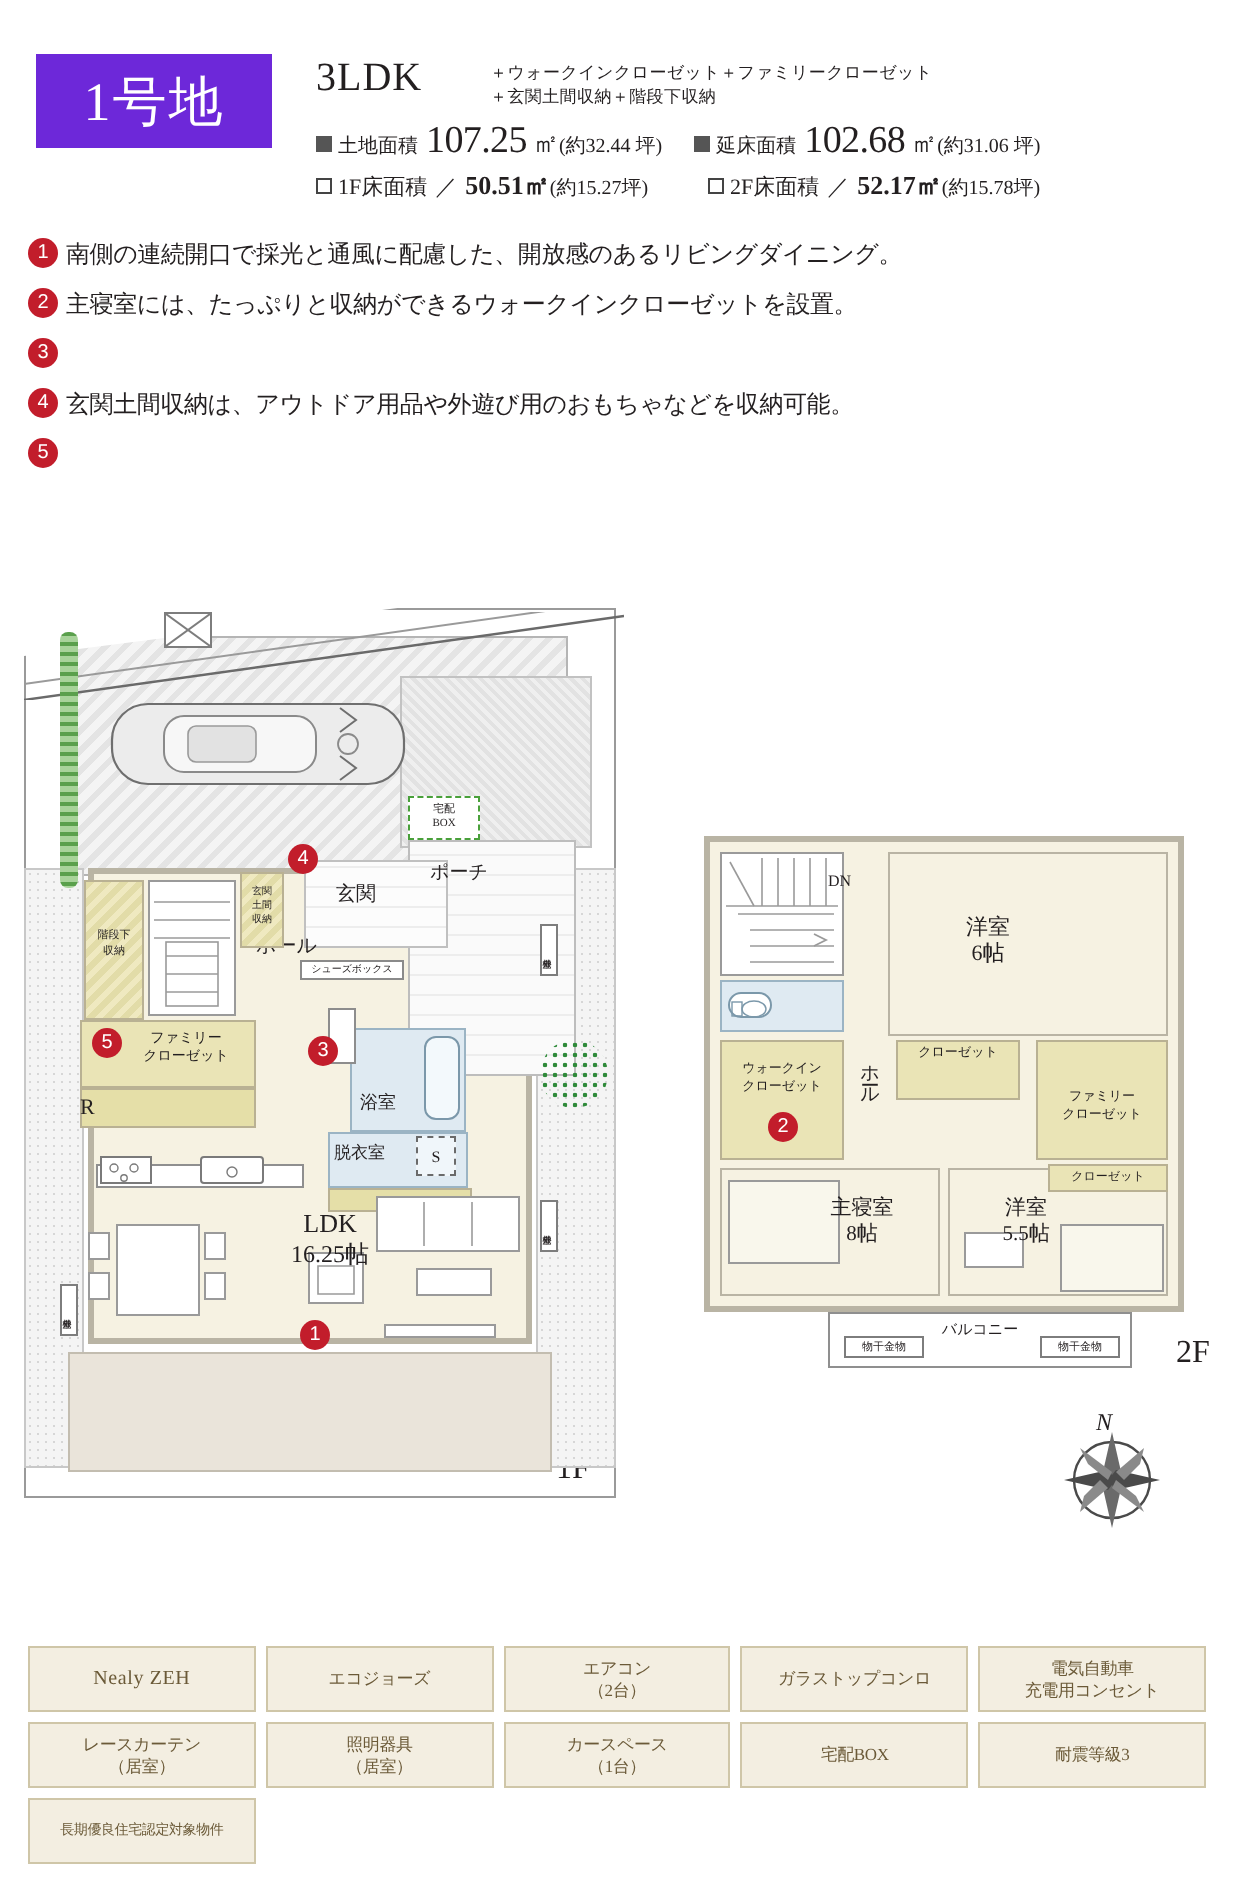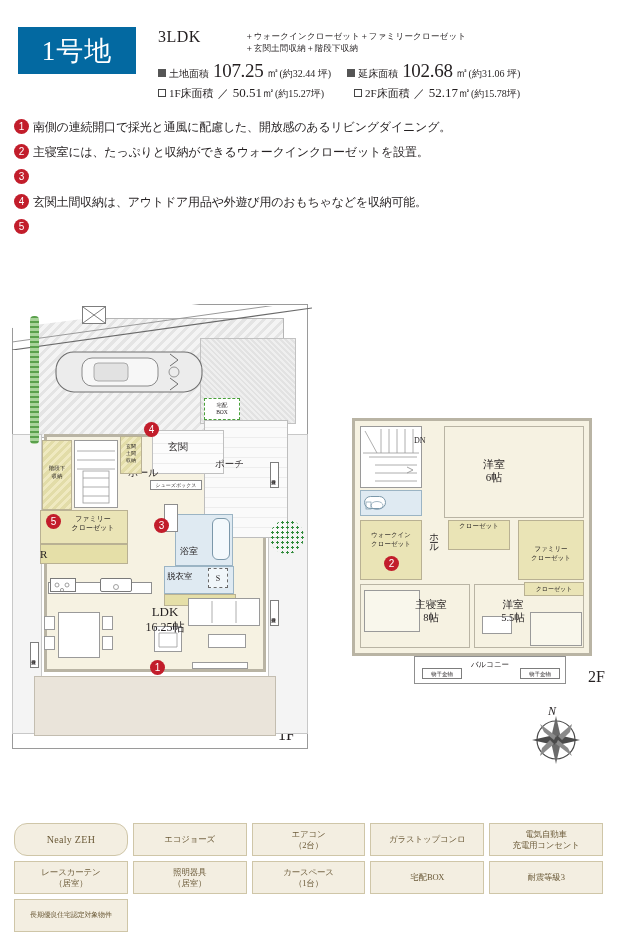--- a/index.html
+++ b/index.html
@@ -5,26 +5,26 @@
   * { box-sizing: border-box; margin:0; padding:0; }
   body {
     width:620px; height:952px; background:#fff; position:relative;
     font-family:"Liberation Serif", serif; color:#231f20; overflow:hidden;
   }
 
   
   #header { position:absolute; left:0; top:0; width:620px; height:108px; }
   #lot-badge {
     position:absolute; left:18px; top:27px; width:118px; height:47px;
-    background:#0369a1; color:#fff; font-size:27px; letter-spacing:1px;
+    background:#6d28d9; color:#fff; font-size:27px; letter-spacing:1px;
     display:flex; align-items:center; justify-content:center;
     font-family:"Liberation Serif", serif;
   }
   #plan-type {
-    position:absolute; left:158px; top:28px; font-size:16px; letter-spacing:.5px;
+    position:absolute; left:158px; top:28px; font-size:20px; letter-spacing:.5px;
     font-family:"Liberation Serif", serif;
   }
   #plan-extra {
     position:absolute; left:245px; top:30px; width:260px;
     font-size:8.5px; line-height:12px; letter-spacing:.2px;
   }
   #area-row1 {
     position:absolute; left:158px; top:60px; width:455px; height:22px;
     display:flex; align-items:baseline; white-space:nowrap;
   }
@@ -32,21 +32,21 @@
     position:absolute; left:158px; top:84px; width:455px; height:18px;
     display:flex; align-items:baseline; white-space:nowrap;
   }
   .sq-filled { display:inline-block; width:8px; height:8px; background:#555; margin-right:3px; }
   .sq-open { display:inline-block; width:8px; height:8px; border:1.2px solid #444; background:#fff; margin-right:3px; }
   .a-lbl { font-size:10px; }
   .a-num { font-size:19px; letter-spacing:-.3px; }
   .a-unit { font-size:13px; }
   .a-tsubo { font-size:10px; }
   .a-lbl-s { font-size:11px; }
-  .a-num-s { font-size:13px; }
+  .a-num-s { font-size:13px;font-weight:bold; }
   .a-gap { display:inline-block; width:16px; }
   .a-gap2 { display:inline-block; width:30px; }
 
   
   #features { position:absolute; left:14px; top:115px; width:600px; }
   .feat { display:flex; align-items:flex-start; height:25px; }
   .feat-num {
     flex:0 0 auto; width:15px; height:15px; border-radius:50%;
     background:#c21d2b; color:#fff; font-size:10px; line-height:15px;
     text-align:center; margin-top:4px; margin-right:4px;
@@ -106,21 +106,21 @@
     position:absolute; left:32px; top:152px; width:222px; height:238px;
     background:#f6f2e2; border:3px solid #b9b4a4;
   }
   
   #porch {
     position:absolute; left:192px; top:138px; width:84px; height:118px;
     background:repeating-linear-gradient(0deg,#fafafa 0 9px,#ededed 9px 10px),
                repeating-linear-gradient(90deg,#fafafa 0 22px,#e6e6e6 22px 23px);
     border:1px solid #bdbdbd; z-index:6;
   }
-  #porch-label { position:absolute; left:203px; top:148px; font-size:9.5px; z-index:8;margin-top:28px; }
+  #porch-label { position:absolute; left:203px; top:148px; font-size:9.5px; z-index:8; }
   
   #genkan {
     position:absolute; left:140px; top:148px; width:72px; height:44px;
     background:repeating-linear-gradient(0deg,#fcfcfc 0 9px,#ededed 9px 10px),
                repeating-linear-gradient(90deg,#fcfcfc 0 20px,#e8e8e8 20px 21px);
     border:1px solid #c0c0c0; z-index:7;
   }
   #genkan-label { position:absolute; left:156px; top:158px; font-size:10px; z-index:9; }
   #takuhai {
     position:absolute; left:192px; top:116px; width:36px; height:22px;
@@ -377,21 +377,21 @@
     position:absolute; left:14px; top:823px; width:594px;
     display:flex; flex-wrap:wrap; gap:5px;
   }
   .spec-cell {
     width:113.8px; height:33px; border:1px solid #cfc6a8; background:#f3eee1;
     color:#6b5a38; font-size:8.5px; line-height:11px;
     display:flex; align-items:center; justify-content:center; text-align:center;
     letter-spacing:-.2px;
   }
   .spec-cell.hl { background:#a89260; border-color:#a89260; color:#fff; }
-  .spec-cell.en { font-size:10px; letter-spacing:.3px;border-radius:13px; }
+  .spec-cell.en { font-size:10px; letter-spacing:.3px; }
 </style>
 </head>
 <body>
 
 <div id="header">
   <div id="lot-badge">1号地</div>
   <div id="plan-type">3LDK</div>
   <div id="plan-extra" style="white-space:pre-line">＋ウォークインクローゼット＋ファミリークローゼット
 ＋玄関土間収納＋階段下収納</div>
 

